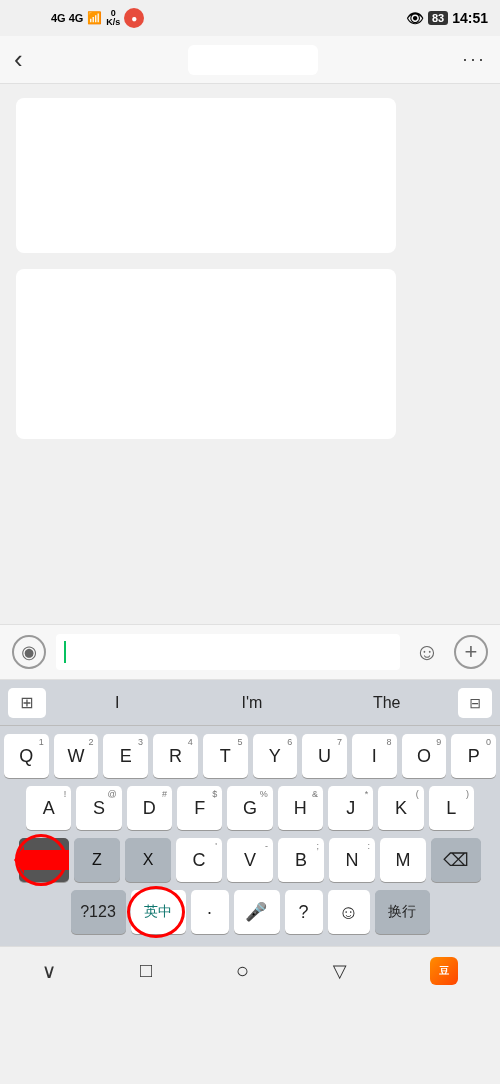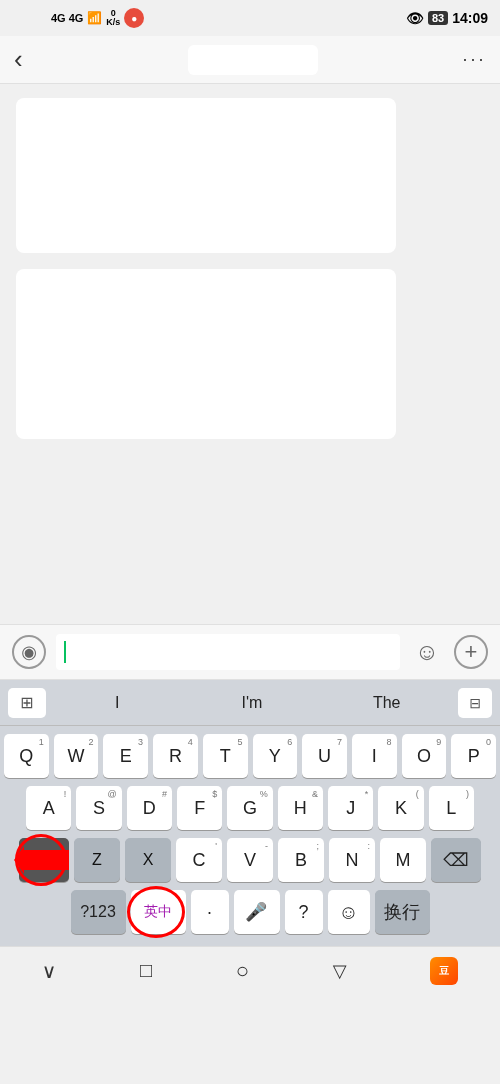--- a/index.html
+++ b/index.html
@@ -282,35 +282,35 @@
       max-width: 55px;
       font-size: 16px;
     }
     .key.lang-key {
       background: white;
       width: 55px;
       flex: none;
       min-width: 55px;
       max-width: 55px;
       font-size: 14px;
-      color: #a21caf;
+      color: #0f766e;
     }
     .key.space-key {
       background: white;
       flex: 1;
       font-size: 14px;
       color: #555;
     }
     .key.special-key {
       background: #adb5bd;
       width: 55px;
       flex: none;
       min-width: 55px;
       max-width: 55px;
-      font-size: 18px;
+      font-size: 14px;
     }
     .shift-arrow {
       font-size: 20px;
       color: white;
     }
 
     
     .bottom-nav {
       background: #f0f0f0;
       height: 48px;
@@ -370,21 +370,21 @@
     <span style="font-size:11px;margin-left:39px;">4G 4G</span>
     <span style="font-size:12px;">📶</span>
     <span style="font-size:9px; line-height:1; text-align:center;">0<br>K/s</span>
     <span style="width:20px;height:20px;background:#e74c3c;border-radius:50%;display:inline-flex;align-items:center;justify-content:center;font-size:10px;color:white;">●</span>
   </div>
   <div class="status-right">
     <span style="font-size:14px;">👁</span>
     <span class="battery-icon">
       <span>83</span>
     </span>
-    <span style="font-size:14px;font-weight:600;">14:09</span>
+    <span style="font-size:14px;font-weight:600;">14:51</span>
   </div>
 </div>
 
 <div class="nav-bar">
   <span class="nav-back" style="font-size:26px; font-weight:300; color:#333;">‹</span>
   <div class="nav-title"></div>
   <span class="nav-more">···</span>
 </div>
 
 <div class="chat-area">

